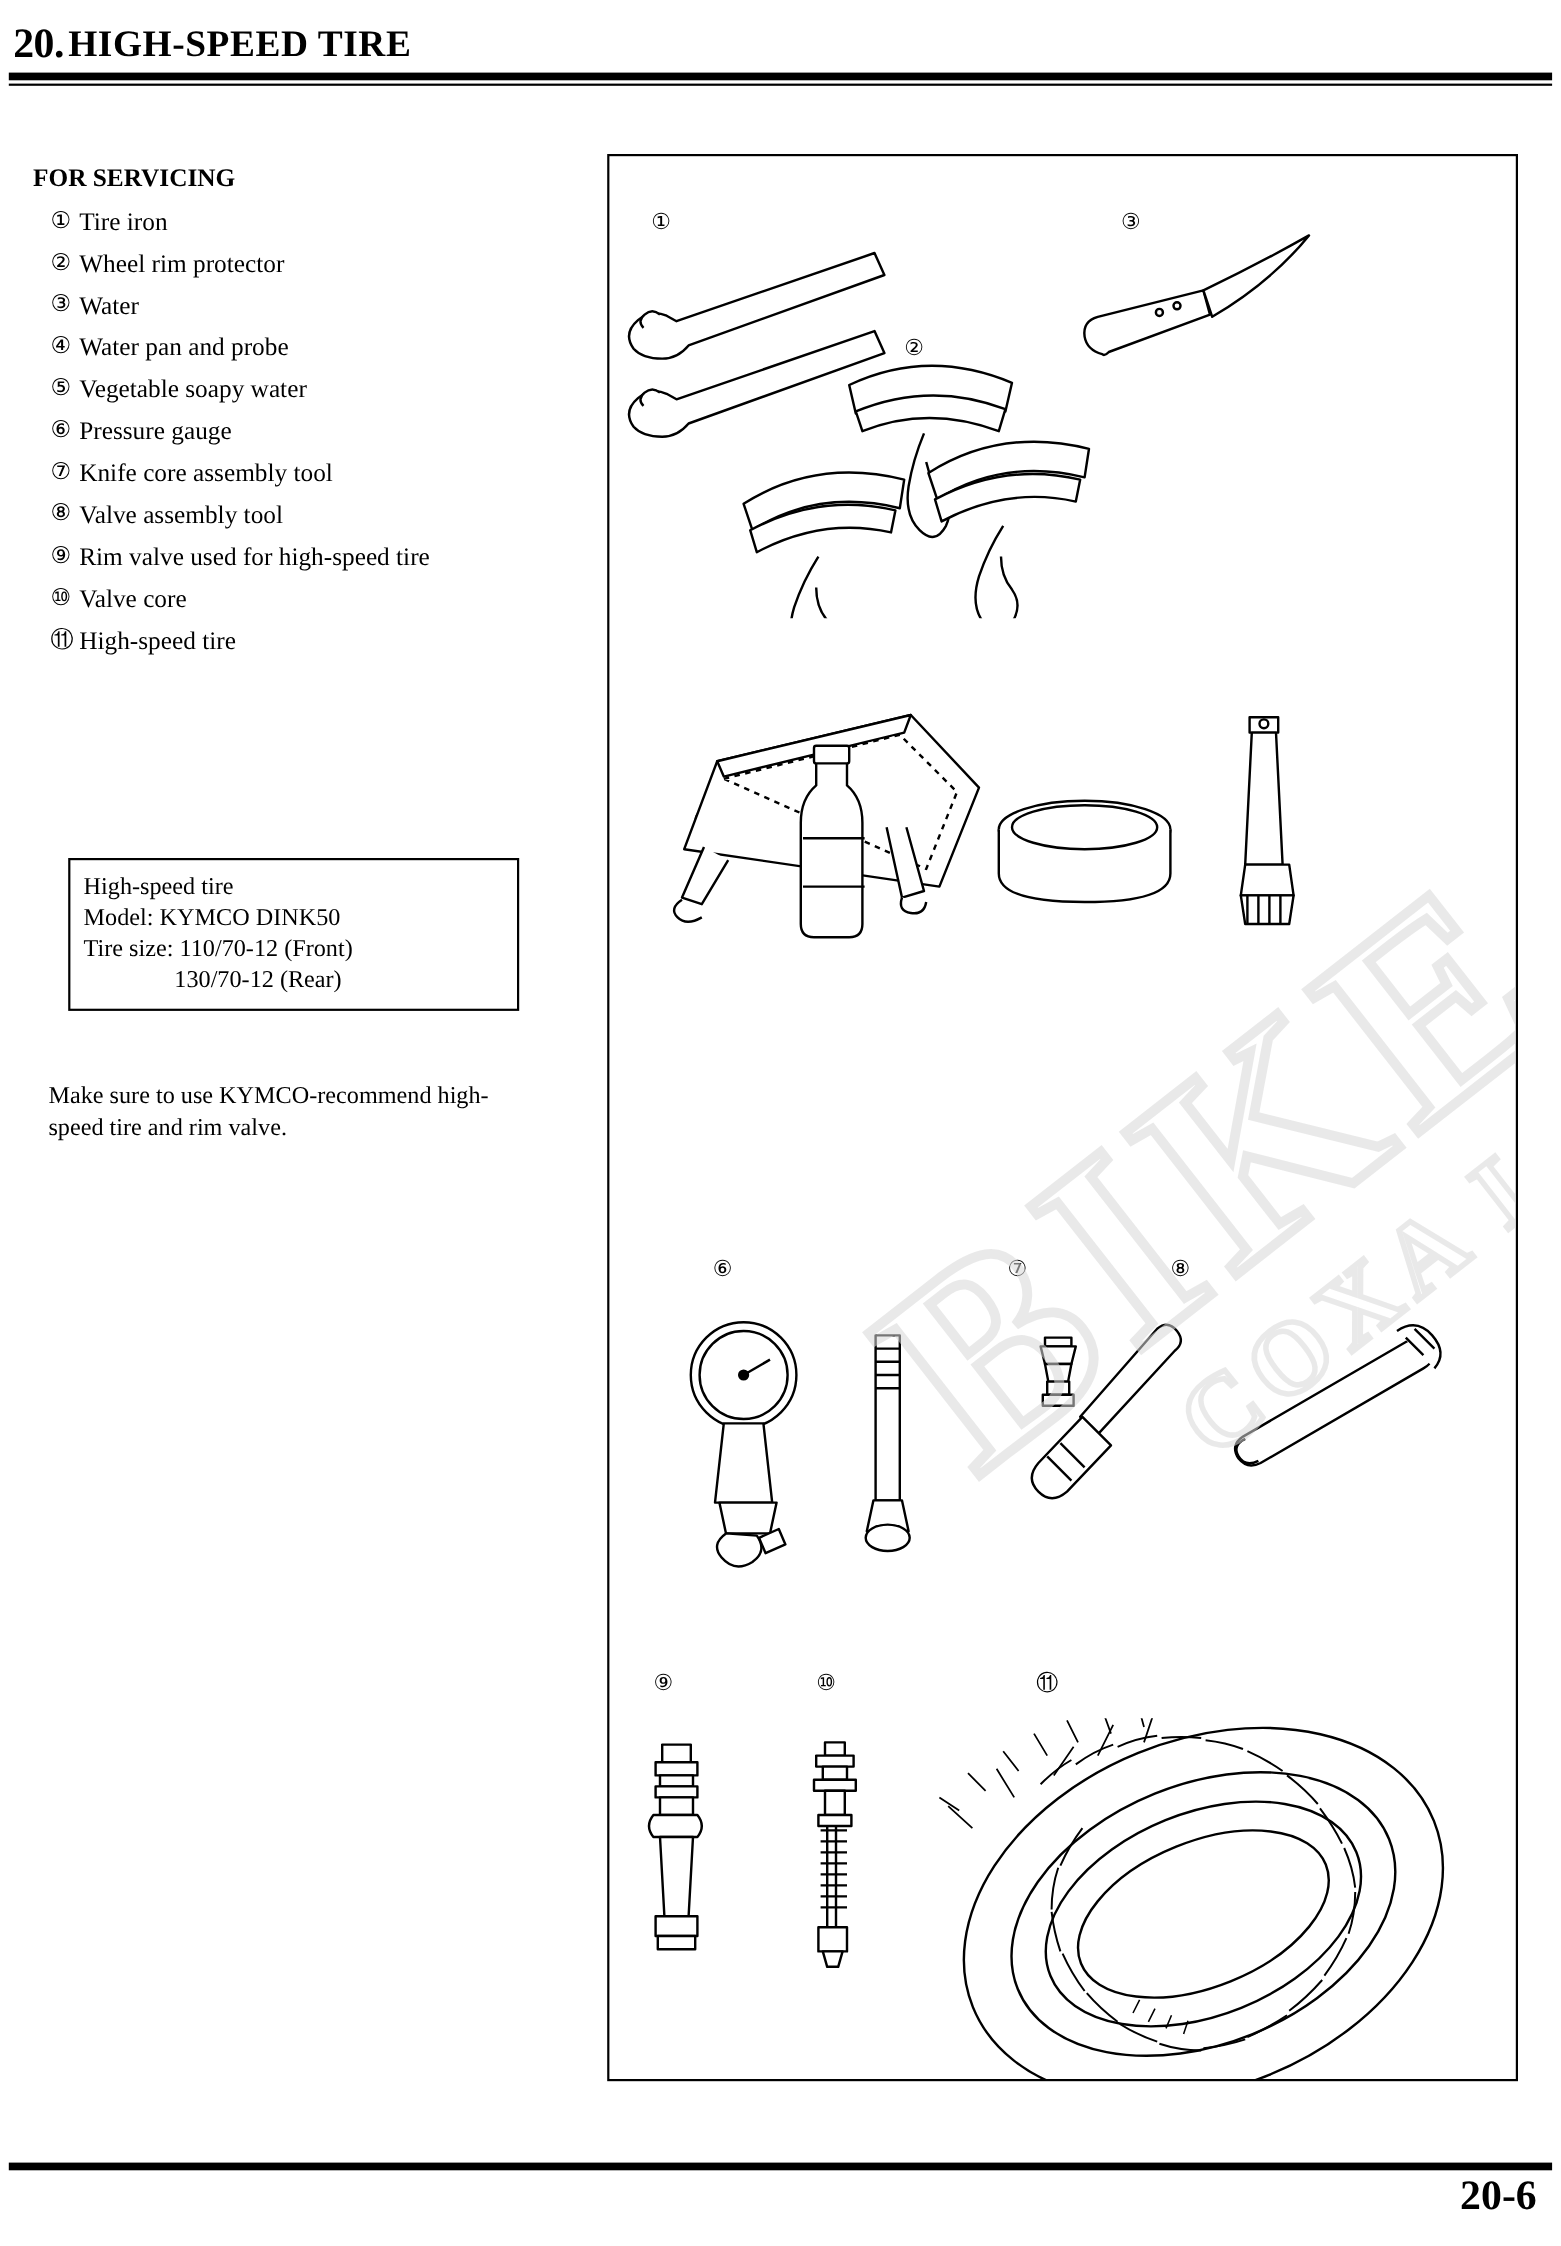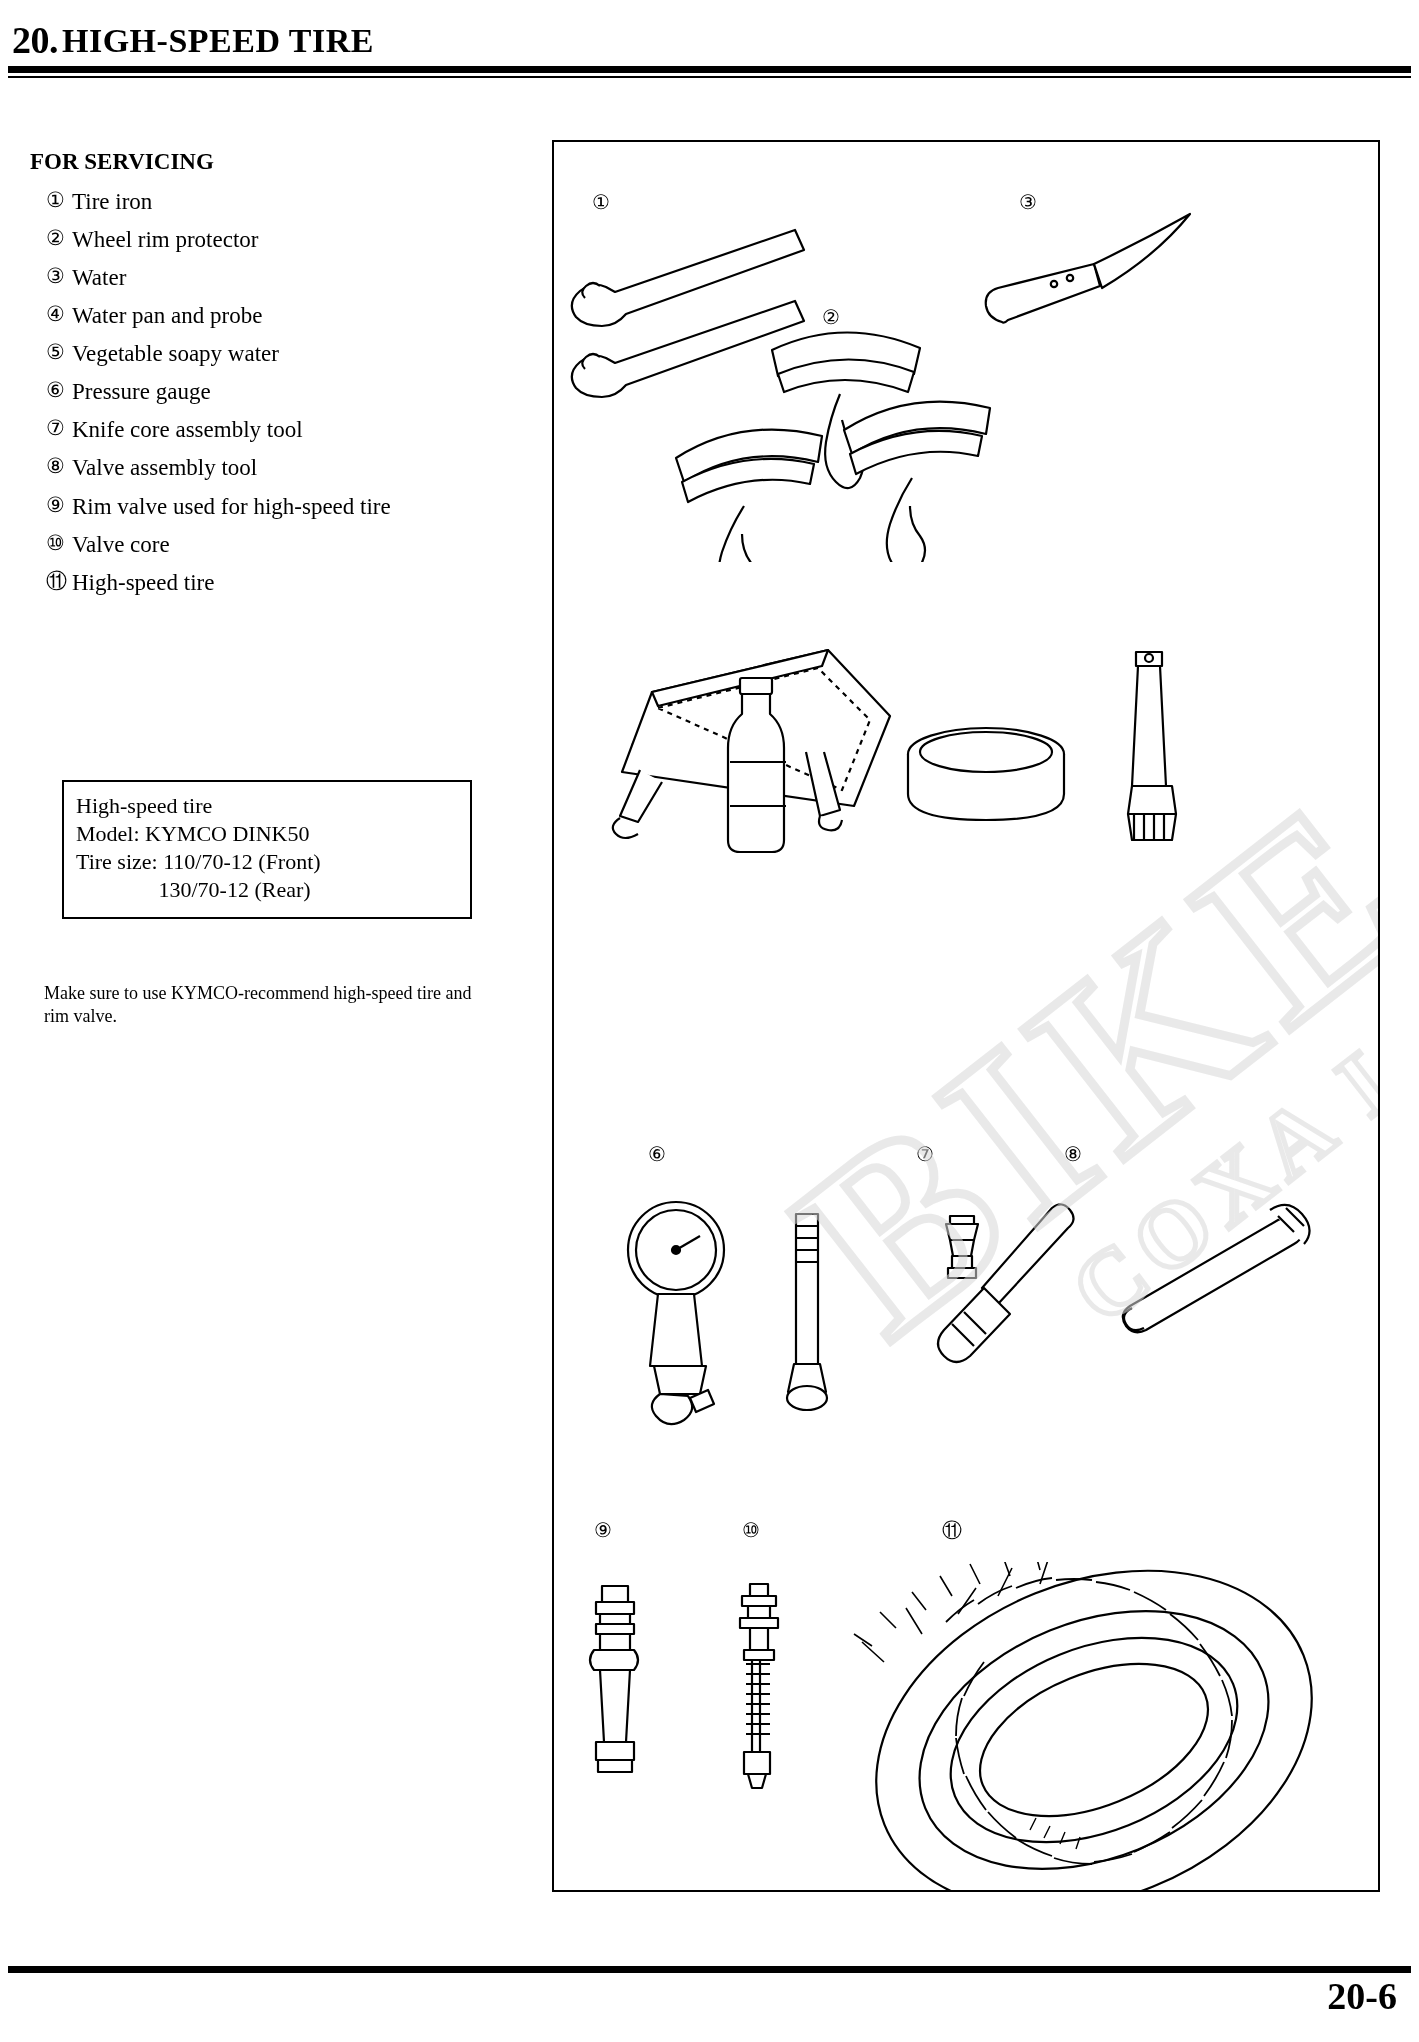--- a/index.html
+++ b/index.html
@@ -99,21 +99,21 @@
     font-size: 22px;
     line-height: 1.28;
     white-space: pre;
   }
 
   #note-text {
     position: absolute;
     left: 44px;
     top: 982px;
     width: 440px;
-    font-size: 18px;
+    font-size: 22px;
     line-height: 1.3;
   }
 
   
   #figure-panel {
     position: absolute;
     left: 552px;
     top: 140px;
     width: 828px;
     height: 1752px;

